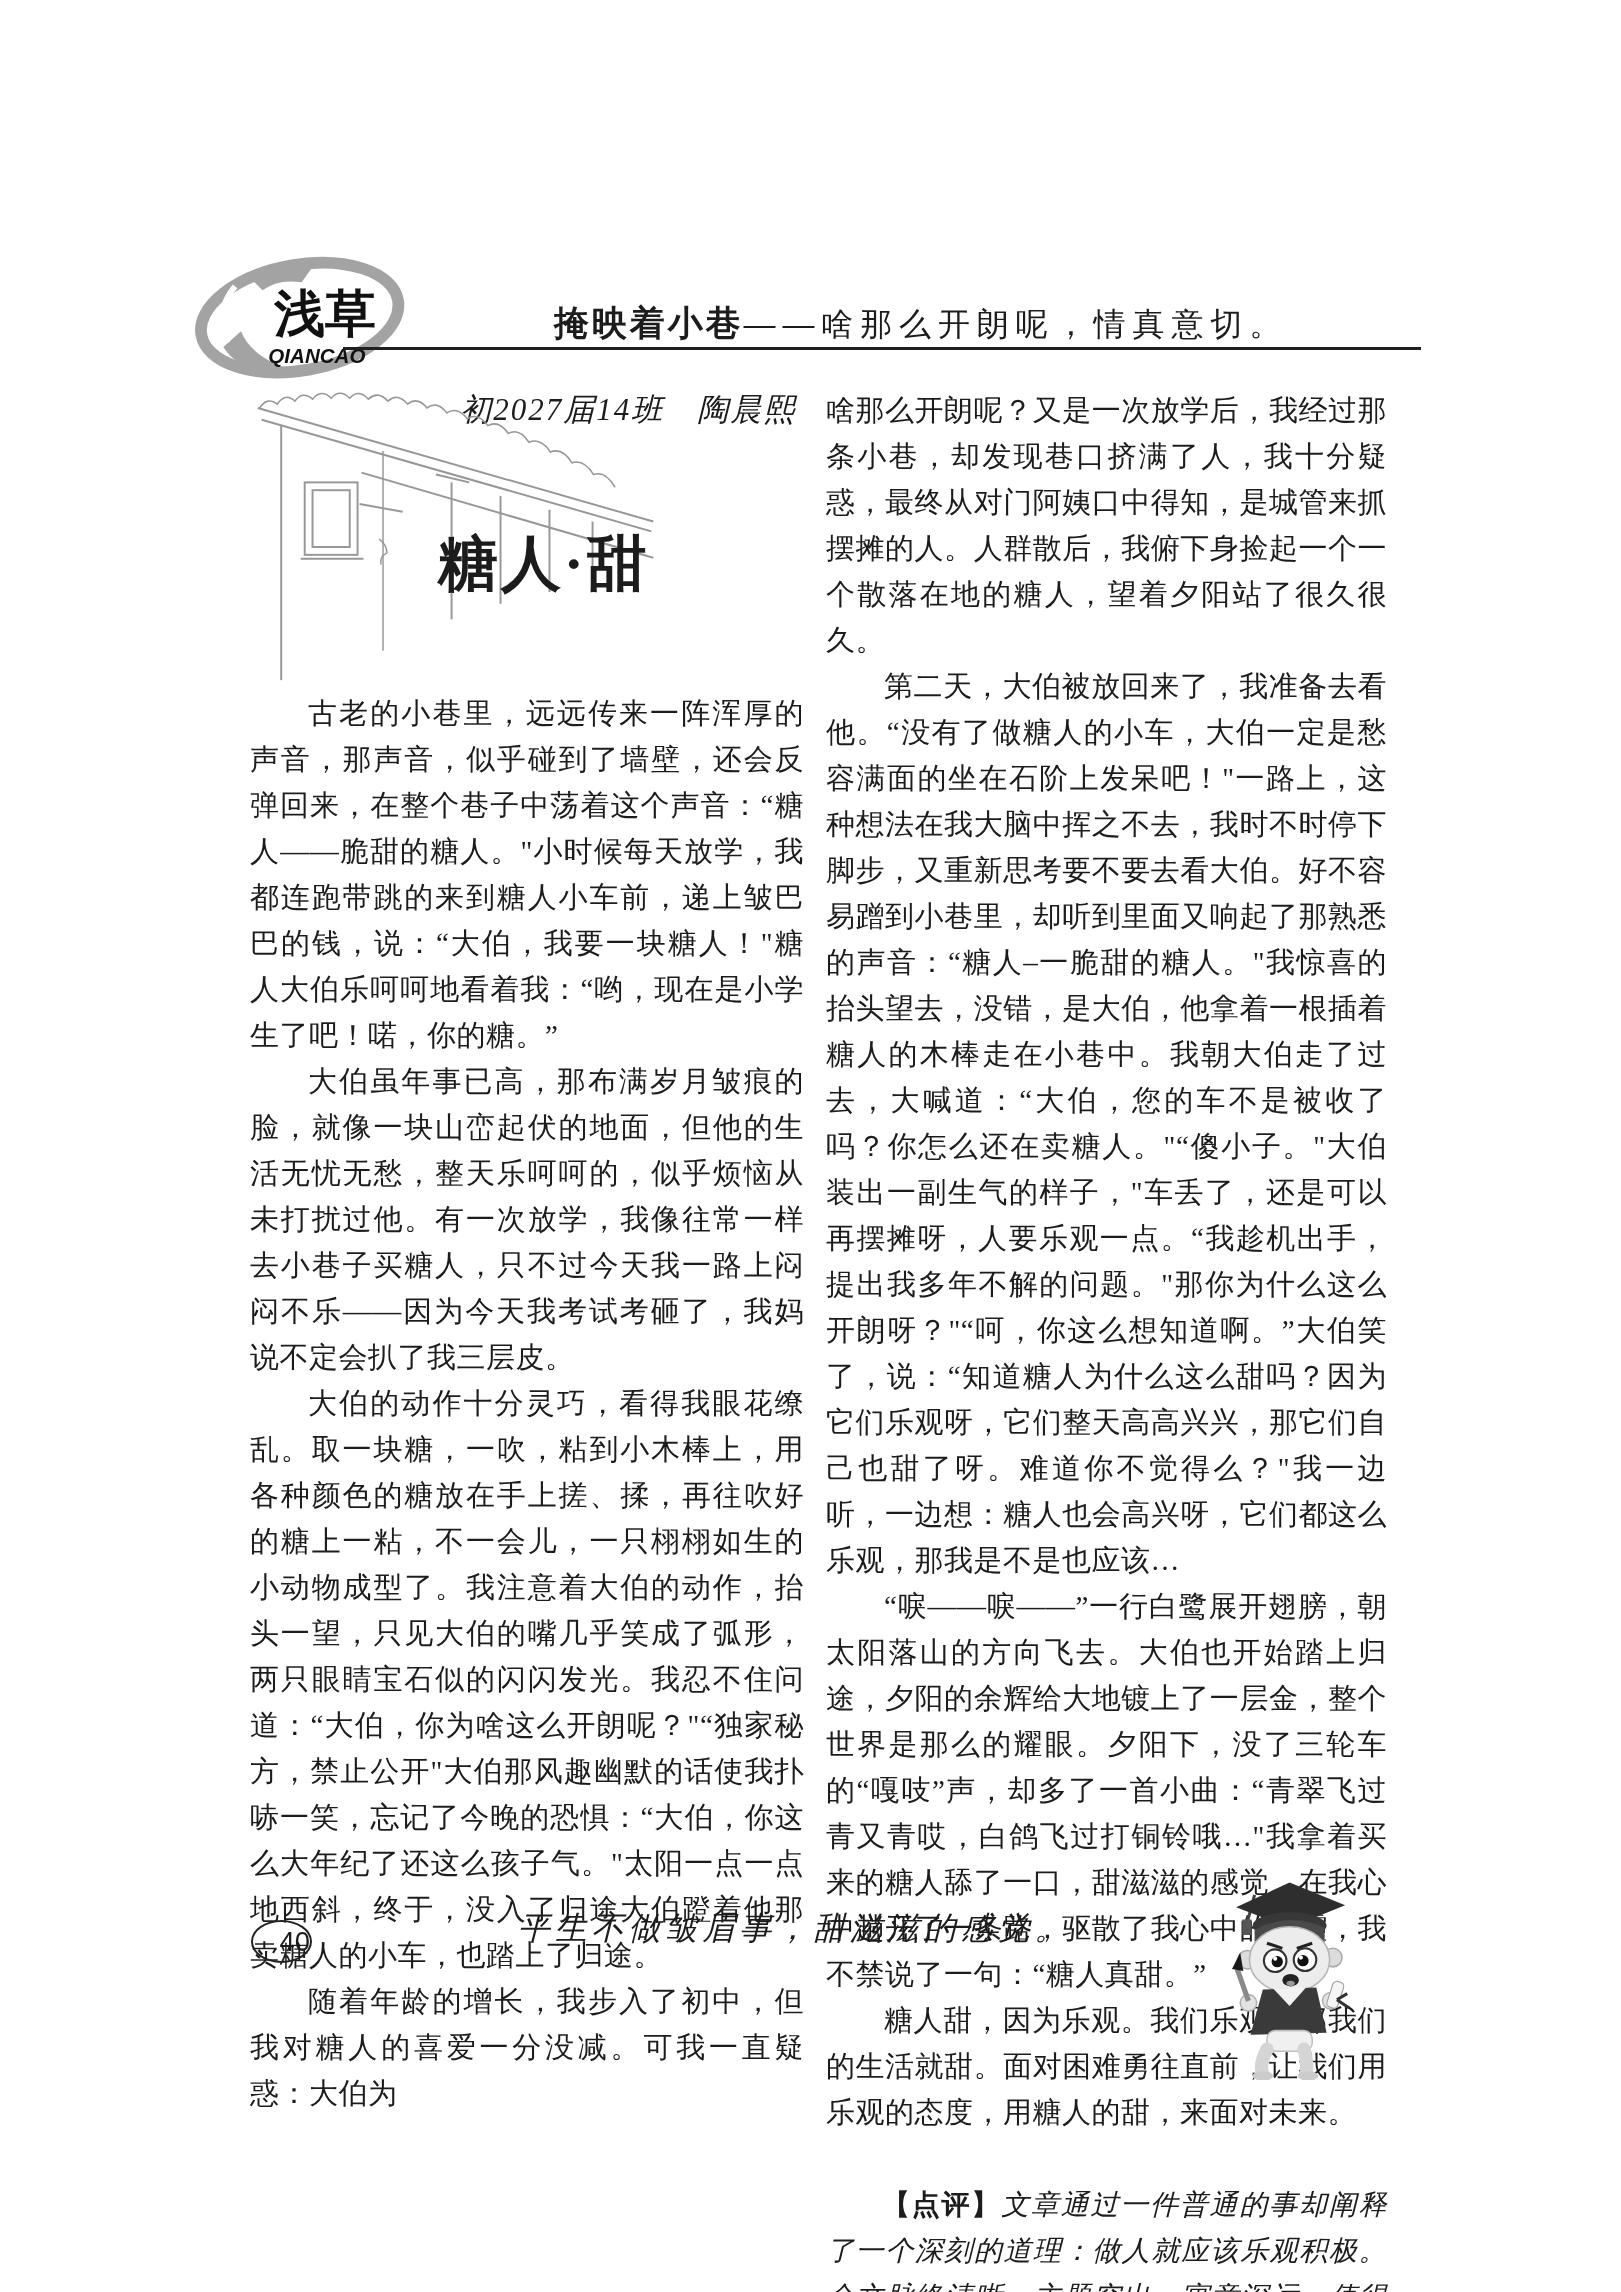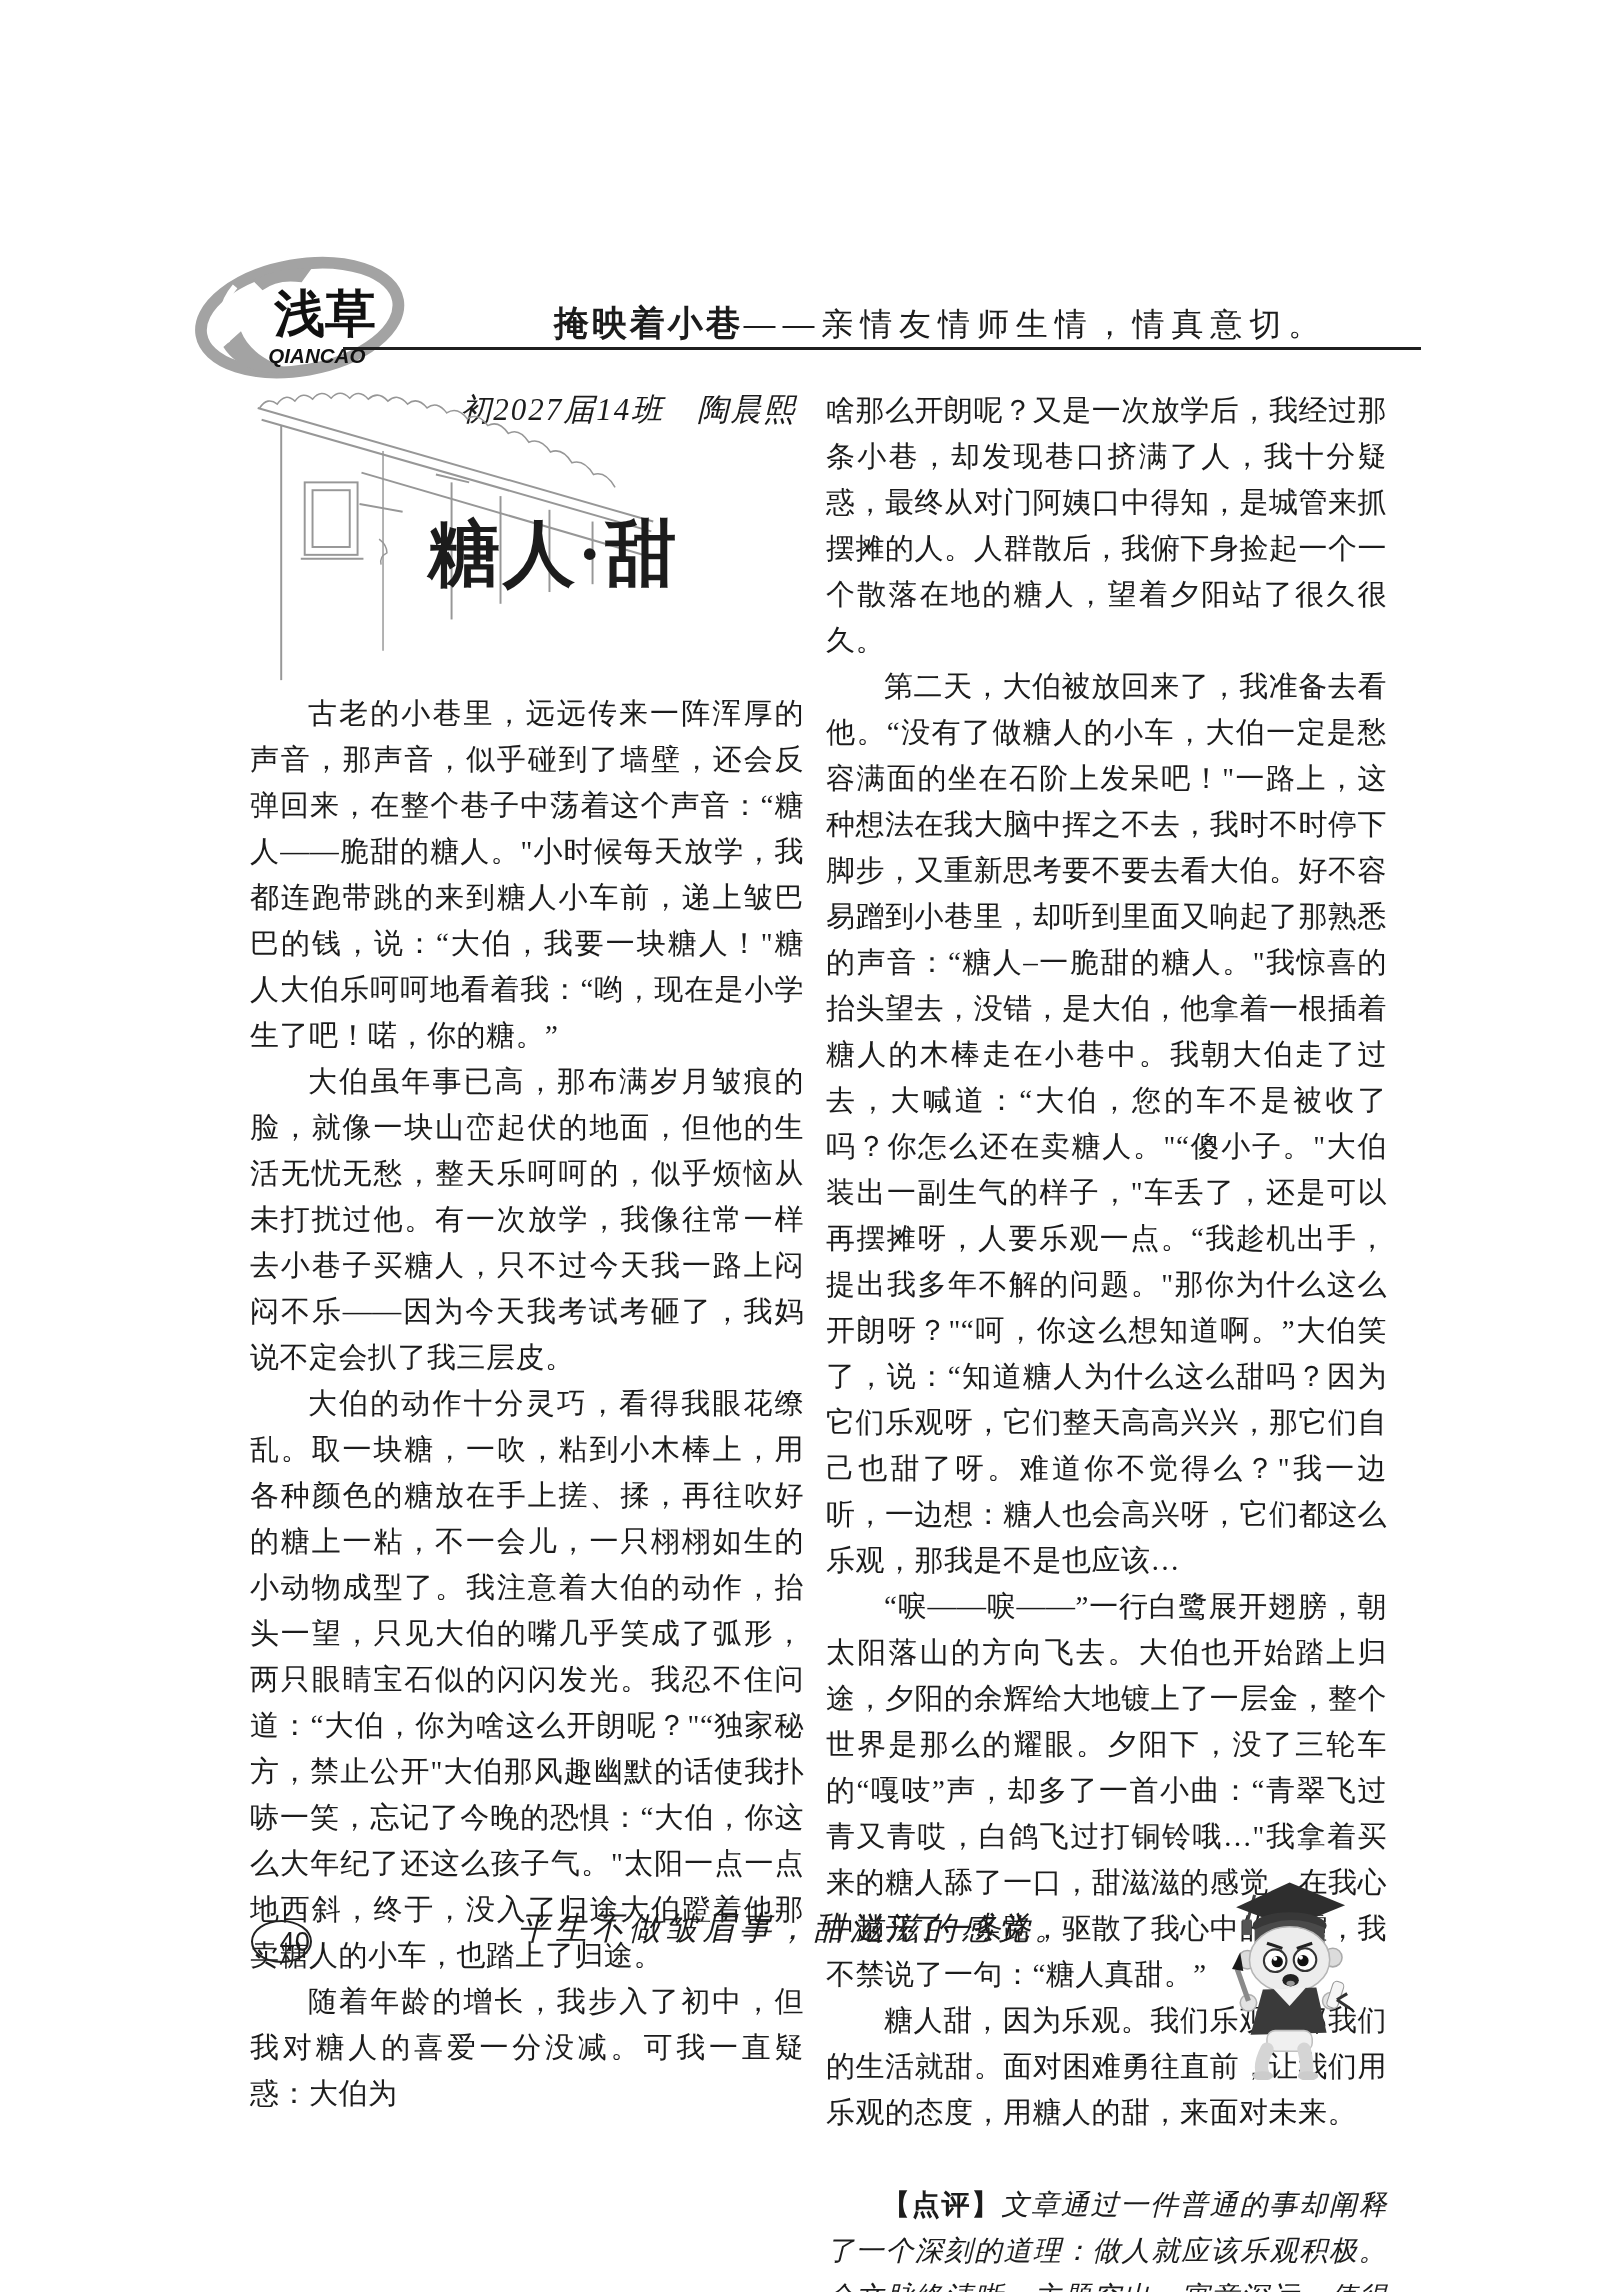--- a/index.html
+++ b/index.html
@@ -16,22 +16,22 @@
   .col{position:absolute;top:387px;font-size:29px;line-height:46px;text-align:justify;
        letter-spacing:0.5px;}
   .col-left{left:250px;width:554px;}
   .col-right{left:826px;width:561px;}
   .col p{margin:0;}
   .indent{text-indent:2em;}
   
   .byline{text-align:right;padding-right:7.8px;font-size:31px;font-style:italic;letter-spacing:2px;}
   .figure{position:relative;height:257px;}
   .sketch{position:absolute;left:-5.9px;top:-76px;width:421px;height:333px;z-index:0;}
-  .big-title{position:absolute;left:178px;top:98px;margin:0;z-index:2;
-             font-size:72px;font-weight:bold;letter-spacing:2.9px;white-space:nowrap;
+  .big-title{position:absolute;left:178px;top:98px;margin:10px;z-index:2;
+             font-size:60px;font-weight:bold;letter-spacing:2.9px;white-space:nowrap;
              font-family:"Liberation Serif","DejaVu Serif",serif;}
   
   .comment{margin-top:47px !important;font-style:italic;font-size:28px;}
   .comment .label{font-weight:bold;font-style:normal;}
   
   .page-badge{position:absolute;left:251px;top:1920px;width:57px;height:39px;
               border:2.9px solid #222;border-radius:50%;text-align:right;line-height:39px;
               font-size:27.4px;font-family:"Liberation Sans","DejaVu Sans",sans-serif;}
   .motto{position:absolute;left:461px;top:1907px;width:667px;text-align:center;
          font-size:32px;font-style:italic;letter-spacing:4.9px;}
@@ -45,21 +45,21 @@
   <svg class="logo" viewBox="0 0 300 140">
     <ellipse cx="118" cy="66" rx="102" ry="54" fill="none" stroke="#a3a3a3" stroke-width="12" transform="rotate(-10 118 66)"></ellipse>
     <path d="M 40 96 Q 60 128 120 122 Q 70 110 58 80 Z" fill="#a3a3a3"></path>
     <path d="M 52 34 Q 30 60 44 92" fill="none" stroke="#ffffff" stroke-width="6"></path>
     <path d="M 70 28 Q 96 14 130 16 L 120 30 Q 96 26 80 38 Z" fill="#a3a3a3"></path>
     <text x="92" y="80" font-family="Liberation Serif, serif" font-size="52" font-weight="bold" fill="#111">浅草</text>
     <text x="86" y="112" font-family="Liberation Sans, sans-serif" font-size="21" font-style="italic" font-weight="bold" fill="#111">QIANCAO</text>
   </svg>
 
   <div class="masthead">
-    <span class="bold-part">掩映着小巷</span><span class="rest-part">——亲情友情师生情，情真意切。</span>
+    <span class="bold-part">掩映着小巷</span><span class="rest-part">——啥那么开朗呢，情真意切。</span>
   </div>
   <div class="header-rule"></div>
 
   <div class="col col-left">
 
     <div class="byline">初2027届14班　陶晨熙</div>
 
     <div class="figure">
       <svg class="sketch" viewBox="0 0 430 340">
         <g fill="none" stroke="#979797" stroke-width="2">

